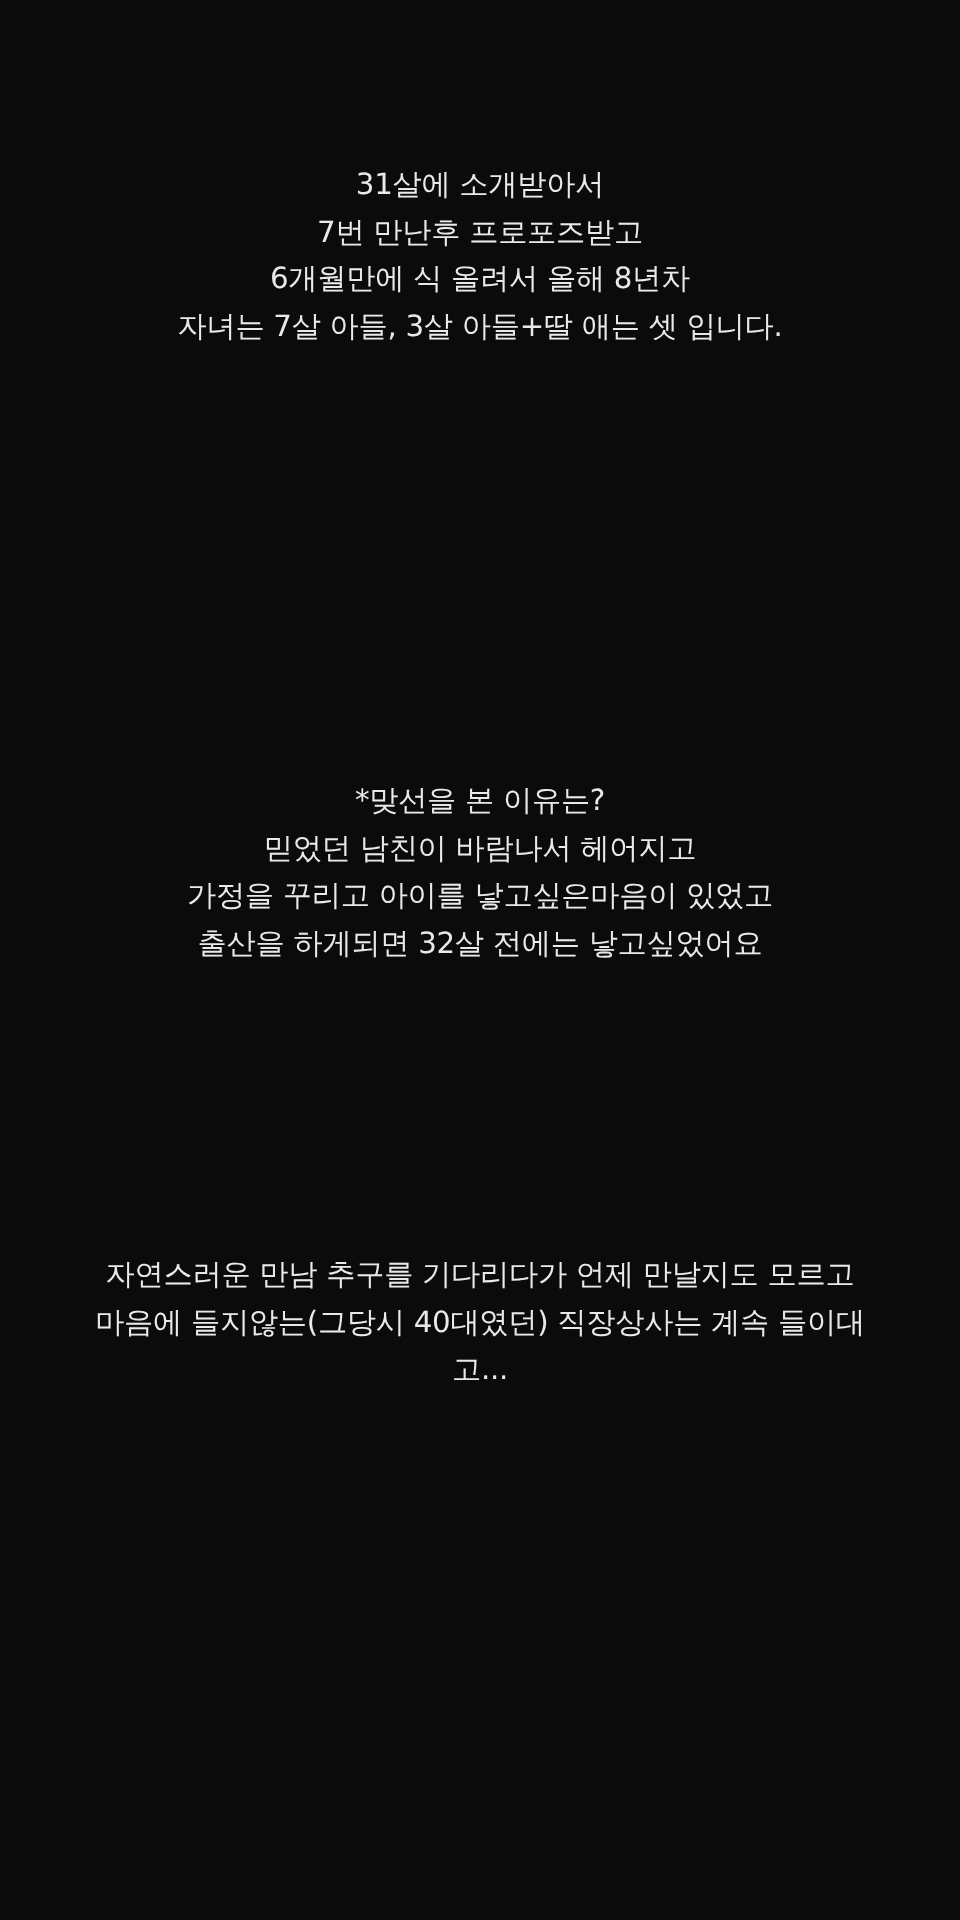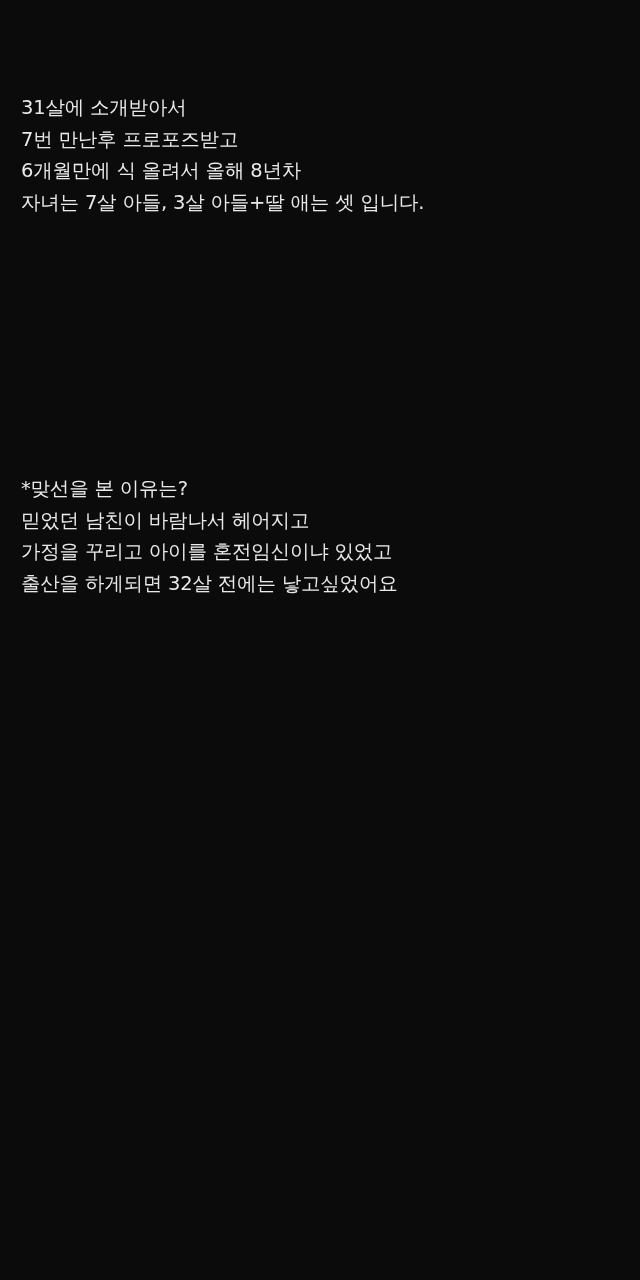--- a/index.html
+++ b/index.html
@@ -22,43 +22,47 @@
   .post-body {
     color: #e9e9e9;
     font-size: 19.5px;
     line-height: 1.62;
     letter-spacing: -0.2px;
     font-weight: 400;
     white-space: pre-wrap;
     word-break: break-word;
   }
   .para {
-    margin: 1px;
+    margin: 16px;
     white-space: pre-wrap;
+    text-align: center;
   }
   .spacer {
     height: 1.62em;
   }
 </style>
 </head>
 <body>
 
 <div class="page">
   <div class="post-body">
     <p class="para">31살에 소개받아서
 7번 만난후 프로포즈받고
 6개월만에 식 올려서 올해 8년차
 자녀는 7살 아들, 3살 아들+딸 애는 셋 입니다.</p>
     <div class="spacer"></div>
     <div class="spacer"></div>
     <p class="para">*맞선을 본 이유는?
 믿었던 남친이 바람나서 헤어지고
-가정을 꾸리고 아이를 혼전임신이냐 있었고
+가정을 꾸리고 아이를 낳고싶은마음이 있었고
 출산을 하게되면 32살 전에는 낳고싶었어요</p>
     <div class="spacer"></div>
+    <p class="para">자연스러운 만남 추구를 기다리다가 언제 만날지도 모르고
+마음에 들지않는(그당시 40대였던) 직장상사는 계속 들이대
+고...</p>
     <div class="spacer"></div>
     
     
     
     
     
   </div>
 </div>
 
 </body></html>

